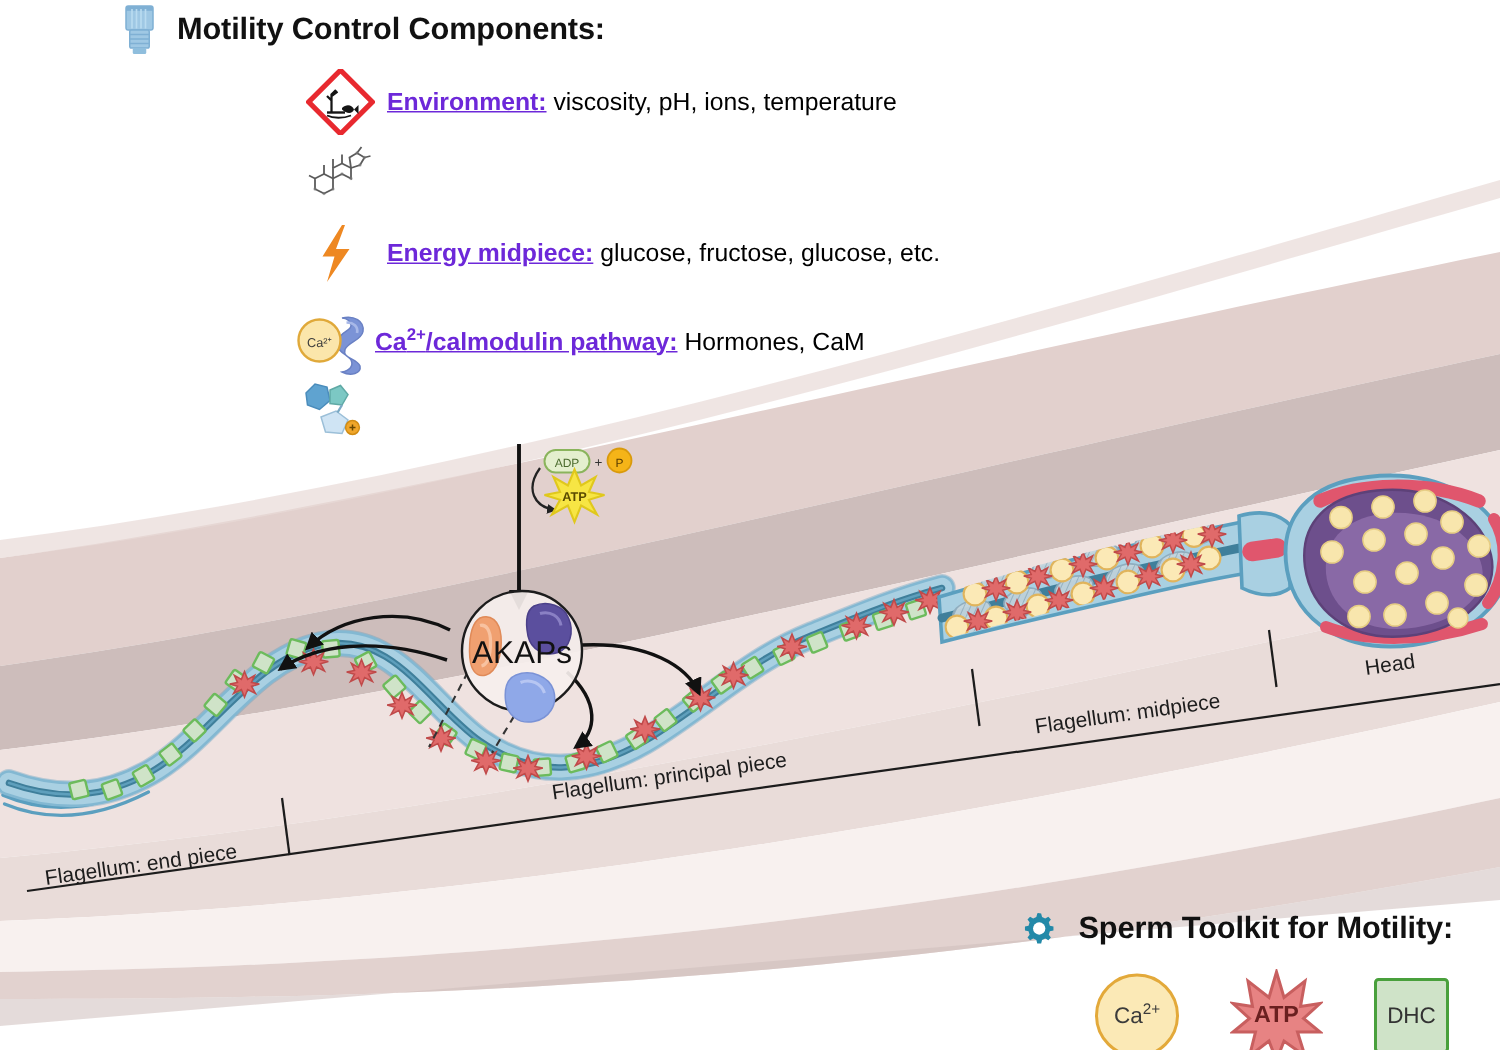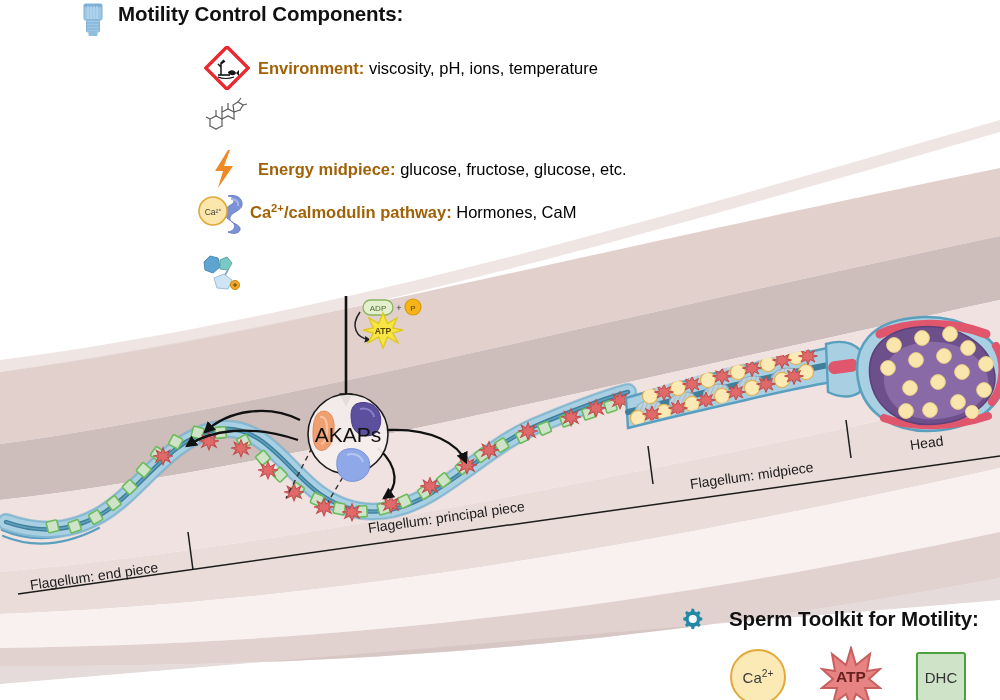--- a/index.html
+++ b/index.html
@@ -7,39 +7,39 @@
     width:1000px;height:700px;position:relative;overflow:hidden;
     background:#ffffff;
     font-family:"Liberation Sans",sans-serif;
   }
   #stage{position:absolute;inset:0;width:1000px;height:700px;}
   #bg{position:absolute;left:0;top:0;width:1000px;height:700px;}
   #figure{position:absolute;left:0;top:0;width:1000px;height:700px;}
 
   
   .title-row{
-    position:absolute;display:flex;align-items:flex-start;gap:10px;
+    position:absolute;display:flex;align-items:center;gap:10px;
   }
   .title-text{
     font-size:20.5px;font-weight:bold;color:#111111;white-space:nowrap;
     letter-spacing:-0.1px;
   }
   .item-row{position:absolute;display:flex;align-items:center;}
   .item-icon{width:46px;height:44px;flex:0 0 46px;position:relative;}
   .item-label{
     font-size:16.5px;color:#1a1a1a;white-space:nowrap;
     margin-left:8px;
   }
-  .item-label b{font-weight:bold;color:#a16207;}
+  .item-label b{font-weight:bold;color:#6d28d9;text-decoration:underline;}
   .item-label .val{color:#000000;font-weight:normal;}
   .sup{font-size:0.68em;vertical-align:super;line-height:0;}
 
   
   .toolkit-title{
-    position:absolute;display:flex;align-items:center;gap:25px;
+    position:absolute;display:flex;align-items:center;gap:15px;
   }
   .toolkit-title .title-text{font-size:20.5px;}
   .toolkit-items{
     position:absolute;display:flex;align-items:center;gap:34px;
   }
   .chip{position:relative;display:flex;align-items:center;justify-content:center;}
   .chip-ca{
     width:52px;height:52px;border-radius:50%;
     background:#fbe9b6;border:2px solid #e3a93a;
     font-size:15px;color:#3b3b3b;
@@ -439,21 +439,21 @@
 
   <div class="item-row" style="left:204px;top:147px;">
     <span class="item-icon">
       <svg width="46" height="44" viewBox="0 0 46 44">
         <path d="M24,3 L11,24 L19,24 L14,41 L29,19 L20,19 L26,3 Z" fill="#ee8822"></path>
       </svg>
     </span>
     <span class="item-label"><b>Energy midpiece:</b> <span class="val">glucose, fructose, glucose, etc.</span></span>
   </div>
 
-  <div class="item-row" style="left:196px;top:190px;">
+  <div class="item-row" style="left:196px;top:206px;">
     <span class="item-icon">
       <svg width="54" height="46" viewBox="0 0 54 46">
         <g>
           <path d="M32,6 C40,4 47,8 46,15 C45,21 36,22 34,27 C32,33 42,33 44,38 C45,43 38,45 32,42
                    C37,41 40,38 38,34 C36,30 28,29 29,22 C30,15 38,15 38,11 C38,8 35,6 32,6 Z" fill="#7b93d6" stroke="#6a81c4" stroke-width="1"></path>
           <path d="M35,9 C40,9 43,12 42,16" fill="none" stroke="#a7b8e8" stroke-width="1.8"></path>
         </g>
         <circle cx="17" cy="21" r="14" fill="#fbe6ab" stroke="#e0a93a" stroke-width="1.6"></circle>
         <text x="17" y="25" text-anchor="middle" font-family="Liberation Sans, sans-serif" font-size="8.5" fill="#3d3d3d">Ca²⁺</text>
       </svg>

